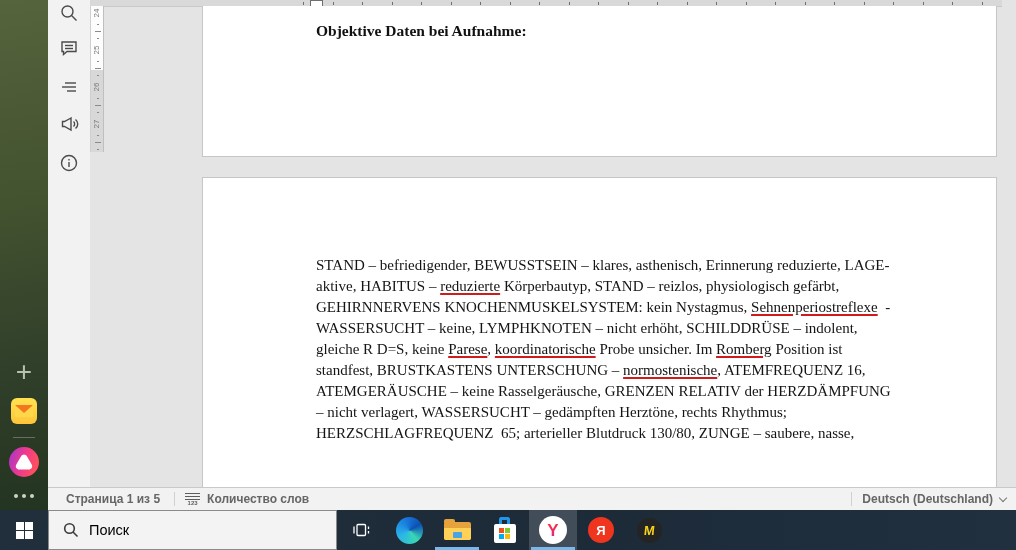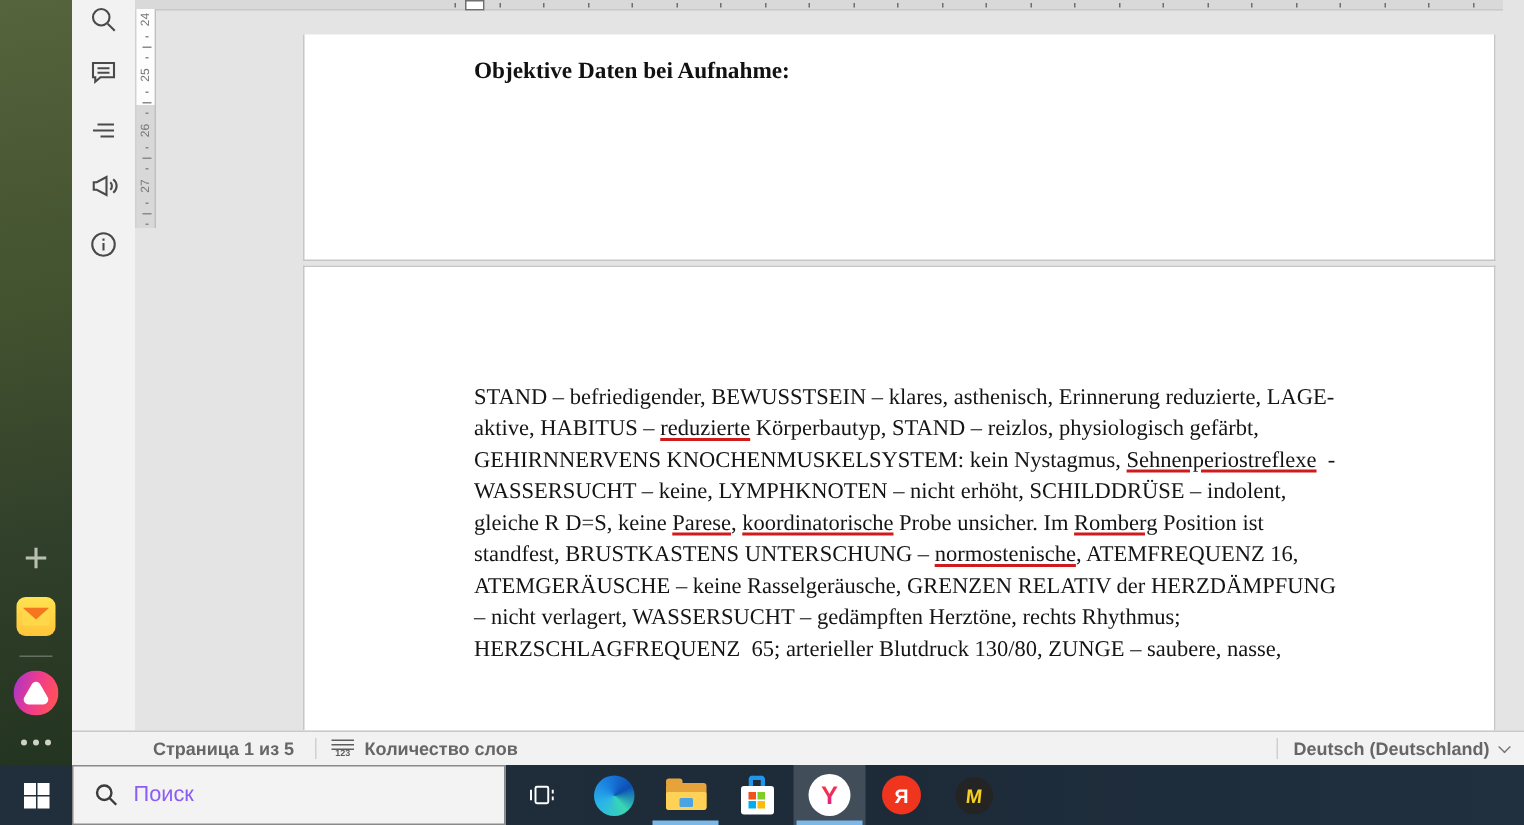--- a/index.html
+++ b/index.html
@@ -34,34 +34,34 @@
     border-left:1px solid #d0d0d0;border-right:1px solid #bfbfbf;box-sizing:border-box;}
   .vr-white{position:absolute;left:0;top:0;width:100%;height:64px;background:#fdfdfd;}
   .vr-num{position:absolute;left:-1px;width:14px;height:10px;line-height:10px;text-align:center;
     font-size:8px;color:#787878;transform:rotate(-90deg);}
   .vr-dot{position:absolute;left:6px;width:2px;height:1px;background:#8a8a8a;}
   .vr-line{position:absolute;left:4px;width:6px;height:1px;background:#8a8a8a;}
 
   
   .page{position:absolute;left:202px;width:795px;background:#fff;box-sizing:border-box;
     border-left:1px solid #c6c6c6;border-right:1px solid #c6c6c6;}
-  .page1{top:23px;height:151px;border-bottom:1px solid #c6c6c6;}
+  .page1{top:6px;height:151px;border-bottom:1px solid #c6c6c6;}
   .page2{top:177px;height:310px;border-top:1px solid #c6c6c6;}
   .doc-heading{margin:16px 0 0 113px;font-family:"Liberation Serif",serif;font-weight:bold;
     font-size:15.5px;color:#111;}
   .page2-text{position:absolute;left:113px;top:77px;width:640px;}
   .doc-line{white-space:pre;font-family:"Liberation Serif",serif;font-size:15px;line-height:21px;color:#141414;}
   .misspell{text-decoration-line:underline;text-decoration-style:solid;
     text-decoration-color:#cf1b1b;text-decoration-thickness:1.5px;text-underline-offset:2px;}
 
   
   .status-bar{position:absolute;left:48px;top:487px;width:968px;height:23px;background:#f2f2f2;
     border-top:1px solid #c9c9c9;box-sizing:border-box;display:flex;align-items:center;
     font-size:12px;color:#666;font-weight:bold;}
-  .sb-page{margin-left:54px;}
+  .sb-page{margin-left:18px;}
   .sb-div{width:1px;height:14px;background:#d0d0d0;margin:0 10px;}
   .sb-div.first{margin-left:14px;}
   .wc-icon{width:15px;height:14px;margin-right:7px;position:relative;}
   .wc-icon i{position:absolute;left:0;width:15px;height:1px;background:#5d5d5d;}
   .wc-icon i:nth-child(1){top:1px}.wc-icon i:nth-child(2){top:4px}.wc-icon i:nth-child(3){top:7px}
   .wc-digits{position:absolute;left:0;top:8px;width:15px;text-align:center;font-size:6px;font-weight:bold;color:#5d5d5d;letter-spacing:0;}
   .sb-right{margin-left:auto;display:flex;align-items:center;height:100%;}
   .sb-lang{display:flex;align-items:center;padding-right:10px;}
   .lang-chevron{width:5px;height:5px;border-right:1.4px solid #777;border-bottom:1.4px solid #777;
     transform:rotate(45deg);margin:-3px 0 0 7px;}
@@ -70,21 +70,21 @@
   .taskbar{position:absolute;left:0;top:510px;width:1016px;height:40px;
     background:linear-gradient(90deg,#212f3c 0%,#1d2b39 60%,#20303f 100%);display:flex;}
   .tb-btn{width:48px;height:40px;display:flex;align-items:center;justify-content:center;position:relative;flex:none;}
   .tb-btn.active{background:rgba(255,255,255,.16);}
   .tb-underline{position:absolute;left:2px;bottom:0;width:44px;height:3px;background:#79b8e8;}
   .win-logo{width:17px;height:17px;display:grid;grid-template-columns:8px 8px;grid-template-rows:8px 8px;gap:1px;}
   .win-logo i{background:#fff;}
   .tb-search{width:289px;height:40px;background:#f3f3f3;border:1px solid #8a8a8a;box-sizing:border-box;
     display:flex;align-items:center;flex:none;}
   .tb-search svg{margin:0 10px 0 14px;stroke:#3c3c3c;fill:none;stroke-width:1.6;}
-  .tb-search-text{font-size:14.5px;color:#8b5cf6;}
+  .tb-search-text{font-size:14.5px;color:#000000;}
   .taskview-icon svg{stroke:#fff;fill:none;stroke-width:1.3;}
   .edge-icon{width:27px;height:27px;border-radius:50%;
     background:conic-gradient(from 140deg,#38d7b3,#2bb4e8 100deg,#1a7fe0 190deg,#0d50b4 280deg,#38d7b3);}
   .folder-icon{width:27px;height:20px;position:relative;}
   .folder-back{position:absolute;left:0;top:2px;right:0;bottom:0;background:#e7a33b;border-radius:2px;}
   .folder-back::before{content:'';position:absolute;top:-3px;left:0;width:11px;height:4px;background:#e7a33b;border-radius:2px 2px 0 0;}
   .folder-front{position:absolute;left:0;right:0;bottom:0;height:12px;background:#ffd257;border-radius:1px 1px 2px 2px;}
   .folder-slot{position:absolute;bottom:2px;left:9px;width:9px;height:6px;background:#4aa3e2;border-radius:1px;}
   .store-icon{width:24px;height:27px;position:relative;}
   .store-handle{position:absolute;top:0;left:6px;width:11px;height:9px;border:3px solid #2196e8;border-bottom:none;

